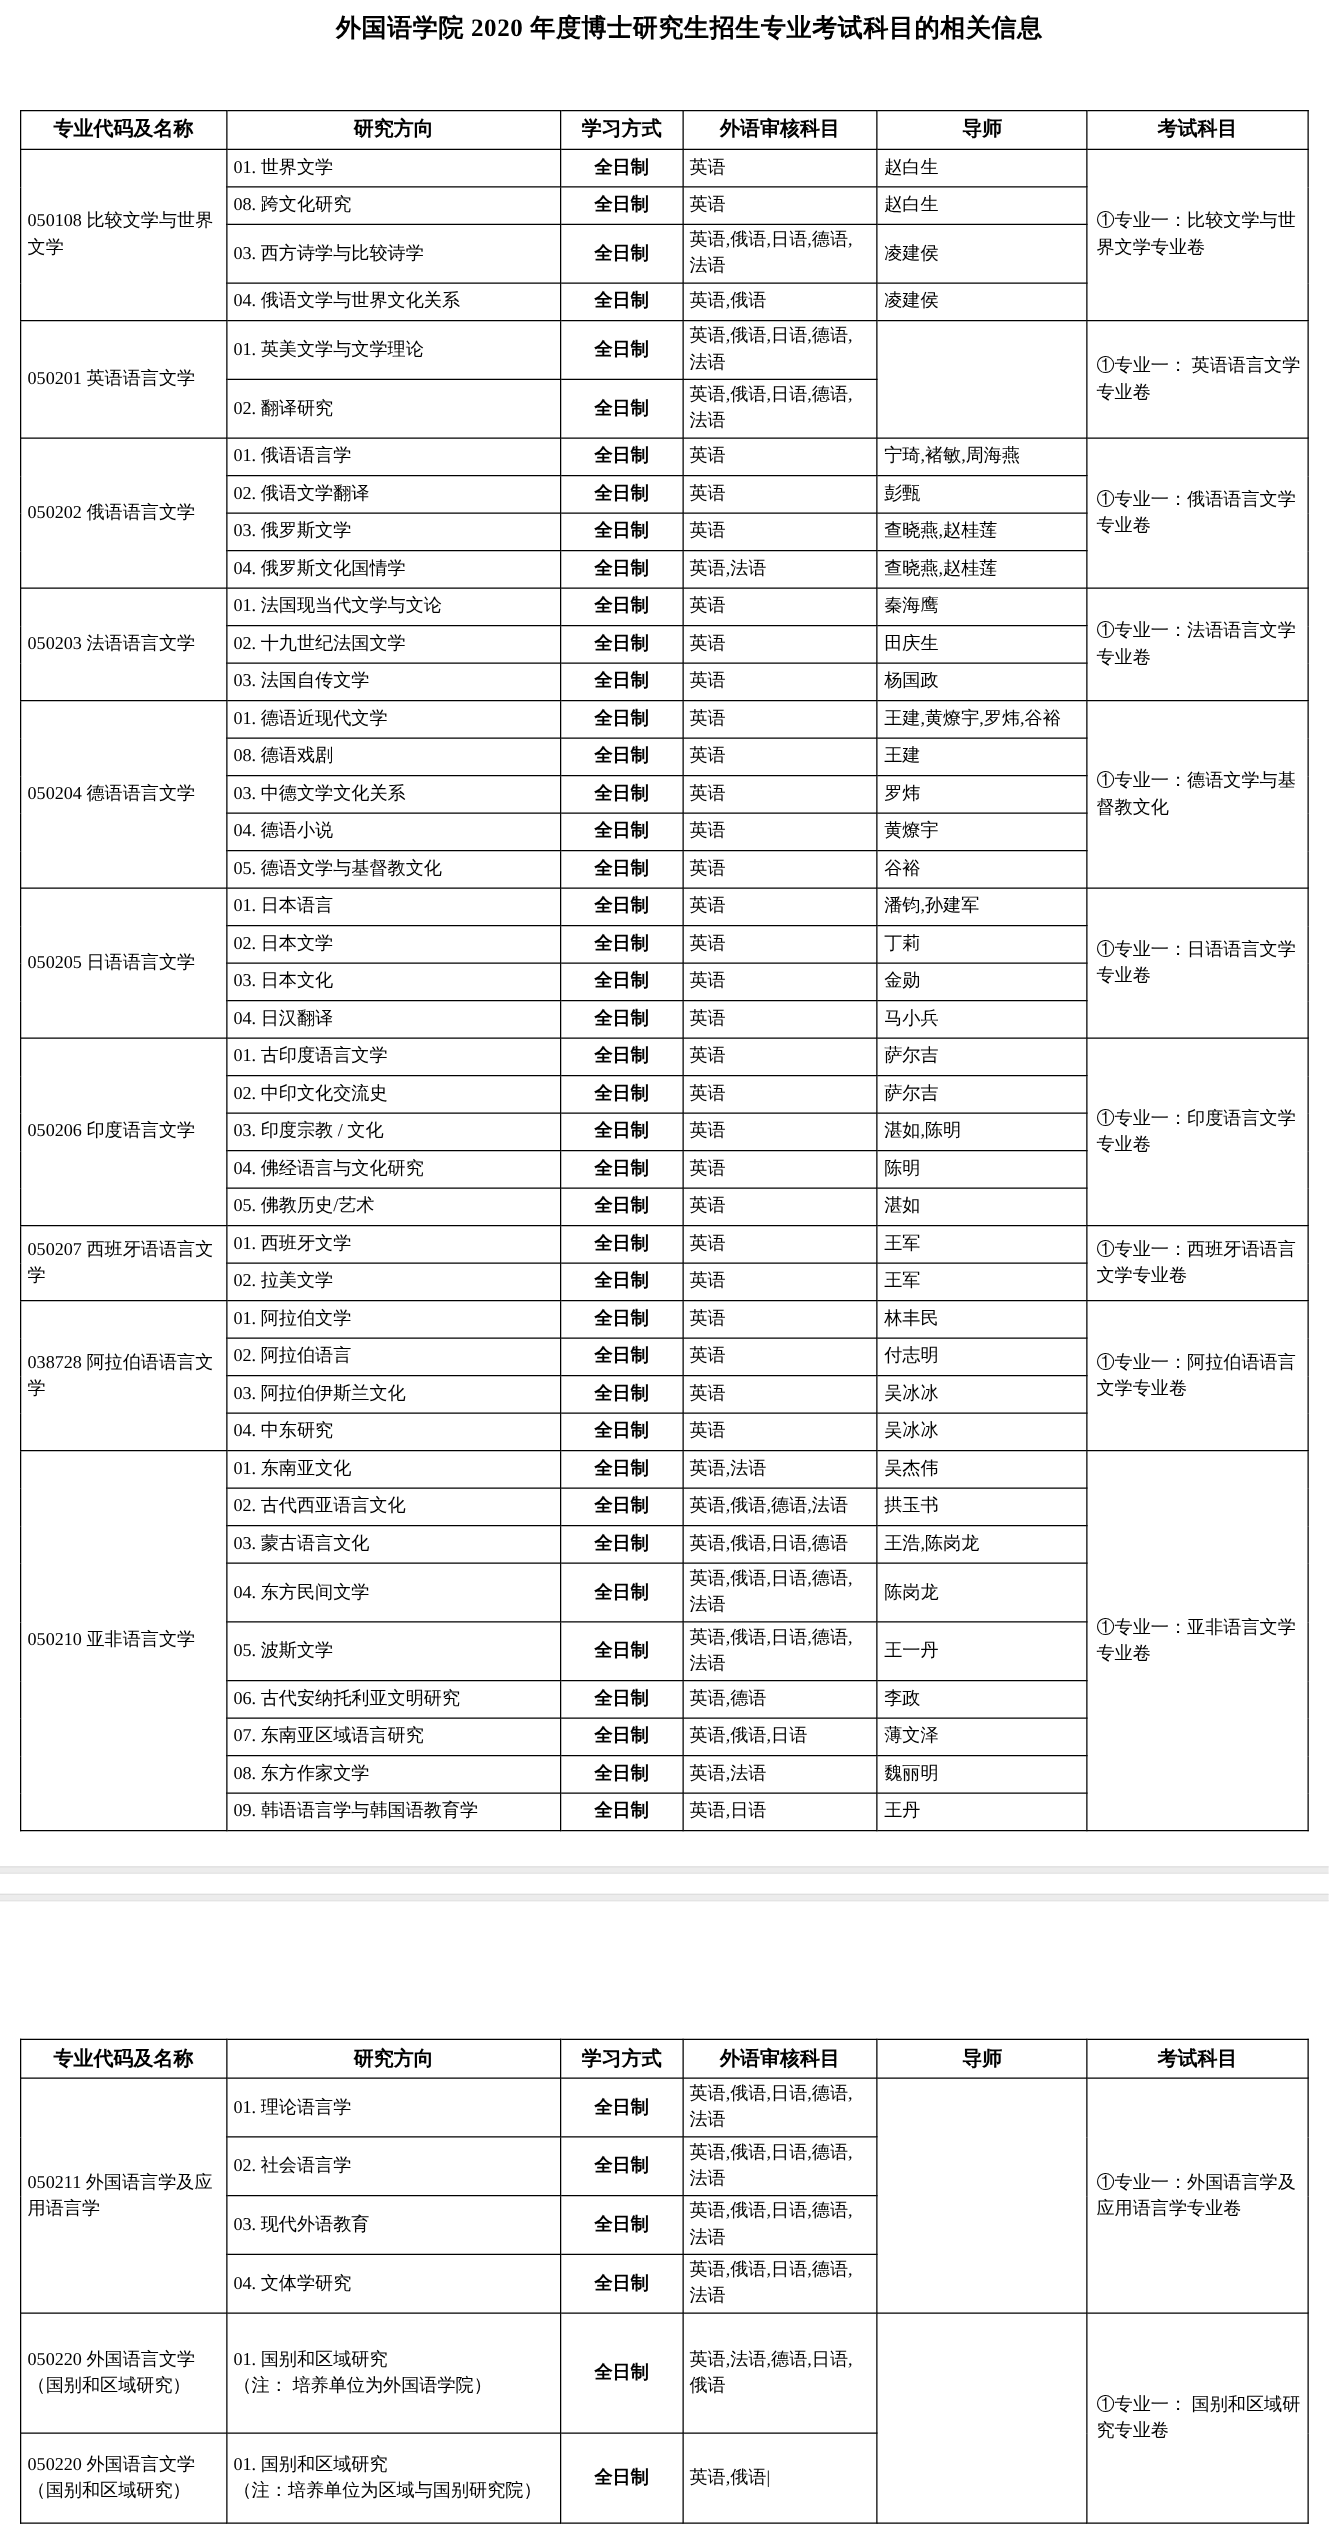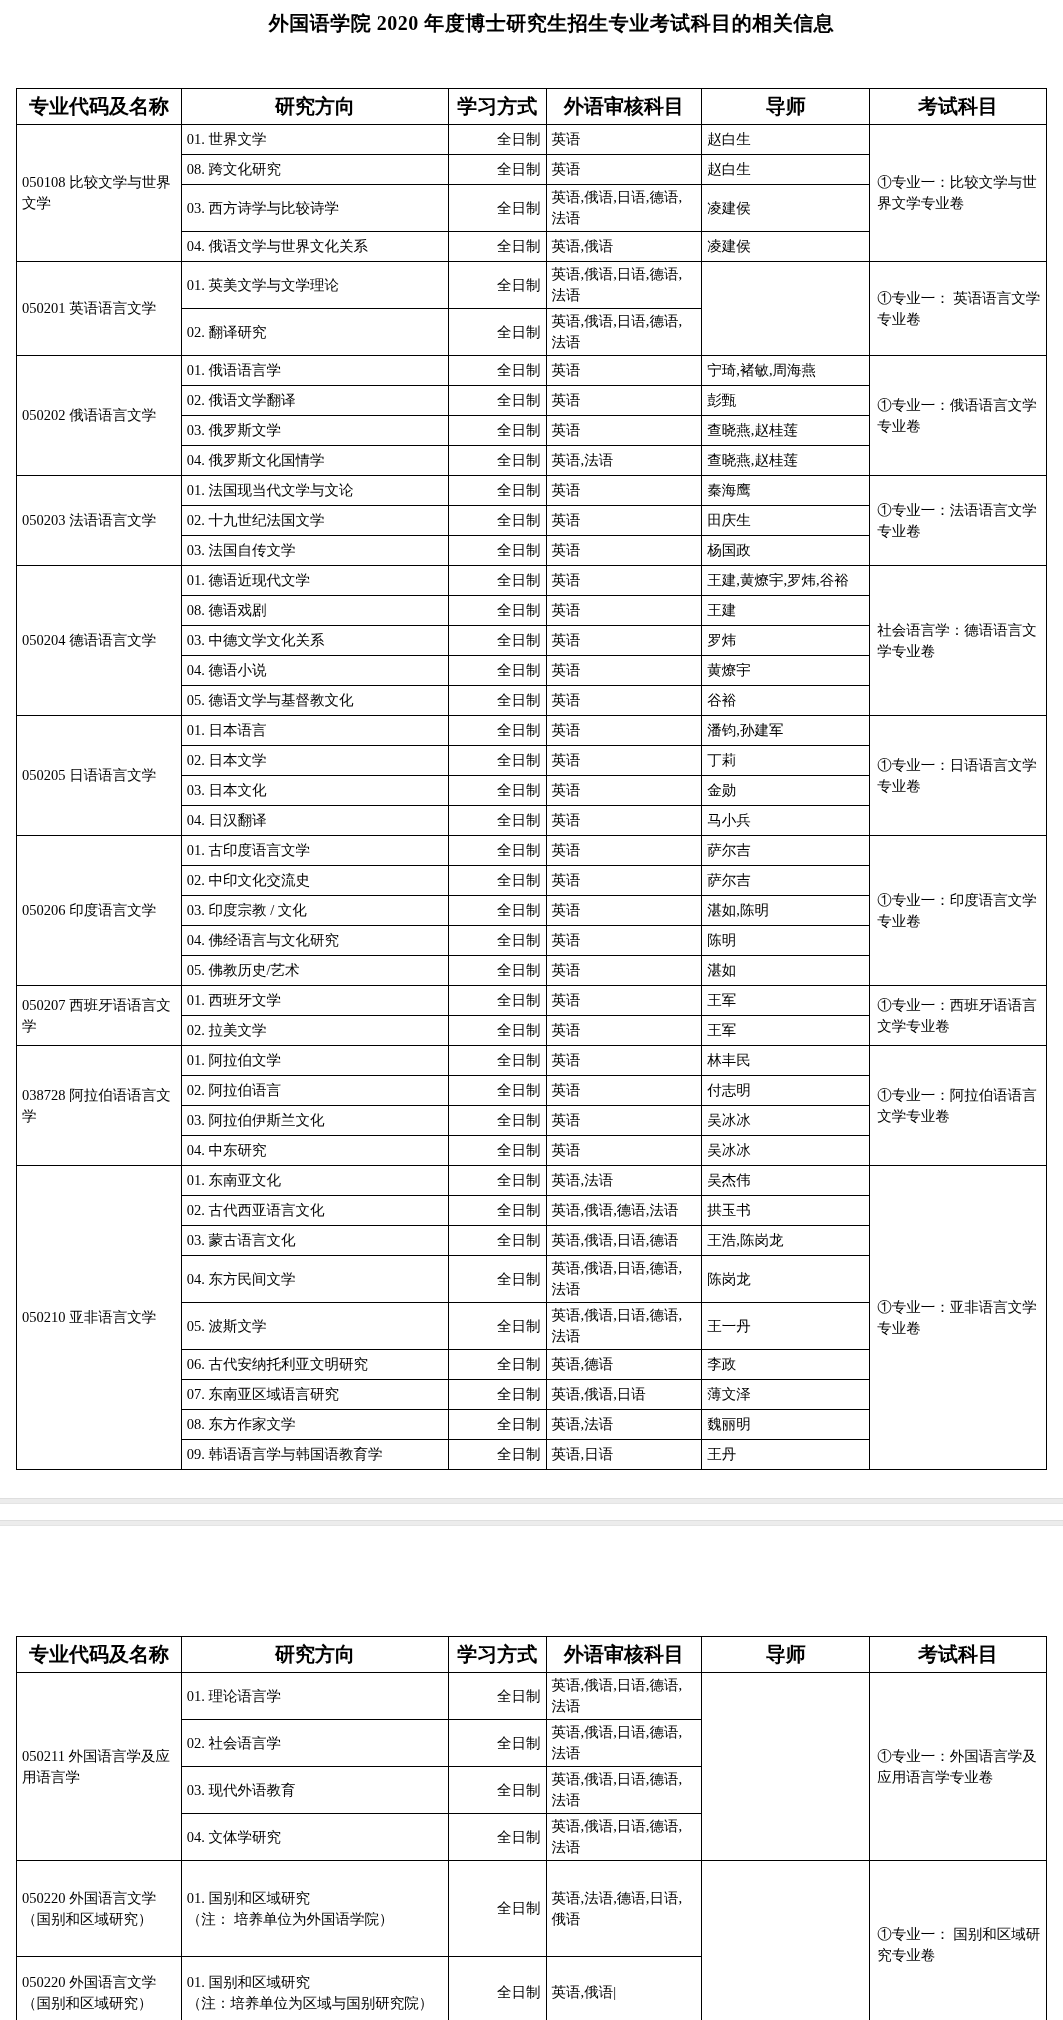--- a/index.html
+++ b/index.html
@@ -15,28 +15,28 @@
     border-collapse:collapse;table-layout:fixed;margin:0 auto;width:1031px;
   }
   .t1{margin-top:52px;}
   .t2{margin-top:0;}
   .doc-table th,.doc-table td{
     border:1px solid #000;font-size:14.5px;line-height:1.45;
     padding:2px 5px;vertical-align:middle;
     white-space:pre-line;overflow-wrap:break-word;
   }
   .doc-table th{
-    text-align:center;font-weight:bold;font-size:20px;height:24px;padding:3px 2px;
+    text-align:center;font-weight:bold;font-size:16px;height:24px;padding:3px 2px;
   }
   .t1 tbody tr{height:30px;}
   .t2 tbody tr{height:46px;}
   .t2 tr.r-s1-0{height:96px;}
   .t2 tr.r-s1-1{height:72px;}
   td.code,td.dir,td.langs,td.advisor,td.exam{text-align:left;}
-  td.mode{text-align:right;}
+  td.mode{text-align:center;font-weight:bold;}
   td.exam{padding-left:7px;}
   .band{
     width:100%;height:6px;background:#ececec;border-top:1px solid #dedede;
     border-bottom:1px solid #e4e4e4;box-sizing:border-box;
   }
   .band-1{margin-top:28px;}
   .band-2{margin-top:16px;}
   .gap-before-t2{height:110px;}
 </style>
 </head>
@@ -149,21 +149,21 @@
           <td class="mode">全日制</td>
           <td class="langs">英语</td>
           <td class="advisor">杨国政</td>
         </tr>
         <tr class="r-s4-0">
           <td class="code" rowspan="5">050204 德语语言文学</td>
           <td class="dir">01. 德语近现代文学</td>
           <td class="mode">全日制</td>
           <td class="langs">英语</td>
           <td class="advisor">王建,黄燎宇,罗炜,谷裕</td>
-          <td class="exam" rowspan="5">社会语言学：德语语言文学专业卷</td>
+          <td class="exam" rowspan="5">①专业一：德语文学与基督教文化</td>
         </tr>
         <tr class="r-s4-1">
           <td class="dir">08. 德语戏剧</td>
           <td class="mode">全日制</td>
           <td class="langs">英语</td>
           <td class="advisor">王建</td>
         </tr>
         <tr class="r-s4-2">
           <td class="dir">03. 中德文学文化关系</td>
           <td class="mode">全日制</td>

